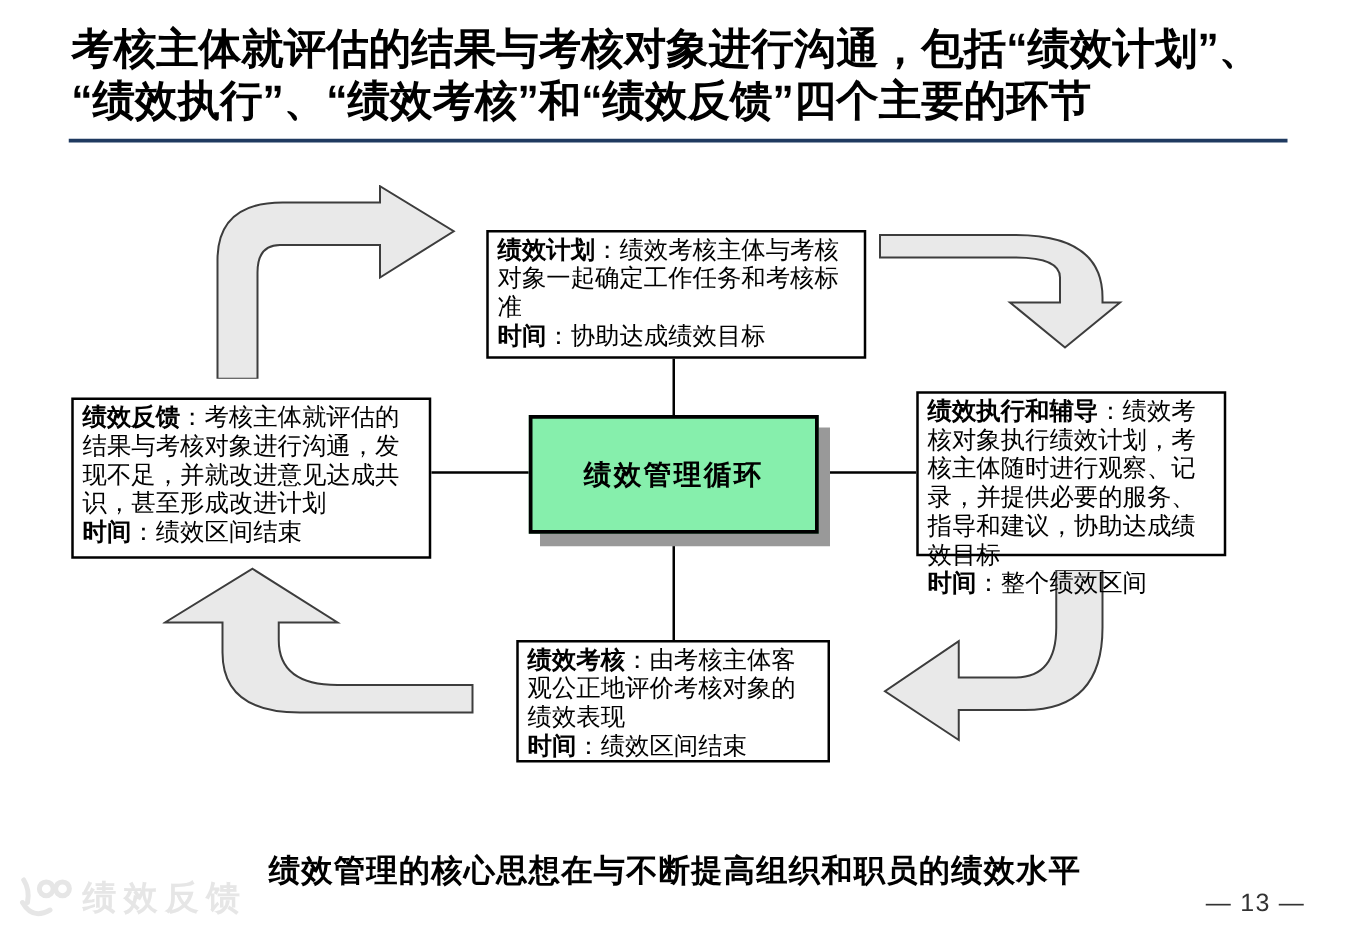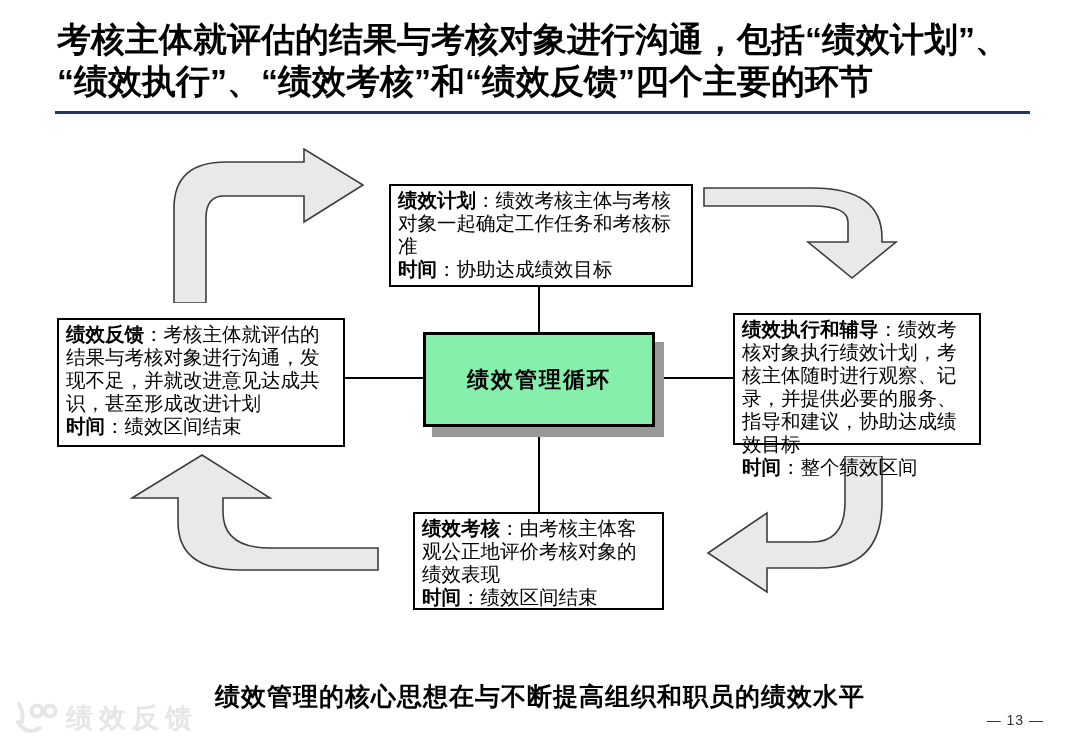--- a/index.html
+++ b/index.html
@@ -52,21 +52,21 @@
   .statement{
     position:absolute;left:0;top:680px;width:1080px;text-align:center;
     font-size:25px;font-weight:800;color:#000;letter-spacing:1px;
   }
   .watermark{
     position:absolute;left:12px;top:698px;display:flex;align-items:center;gap:8px;
     color:#e6e6e6;font-weight:bold;font-size:27px;letter-spacing:6px;
     user-select:none;
   }
   .page-num{
-    position:absolute;right:36px;top:712px;font-size:14px;color:#333;
+    position:absolute;right:36px;top:712px;font-size:20px;color:#333;
     letter-spacing:1px;
   }
 </style>
 </head>
 <body>
 
 <div class="slide">
 
   <div class="title">
     <div>考核主体就评估的结果与考核对象进行沟通，包括“绩效计划”、</div>

